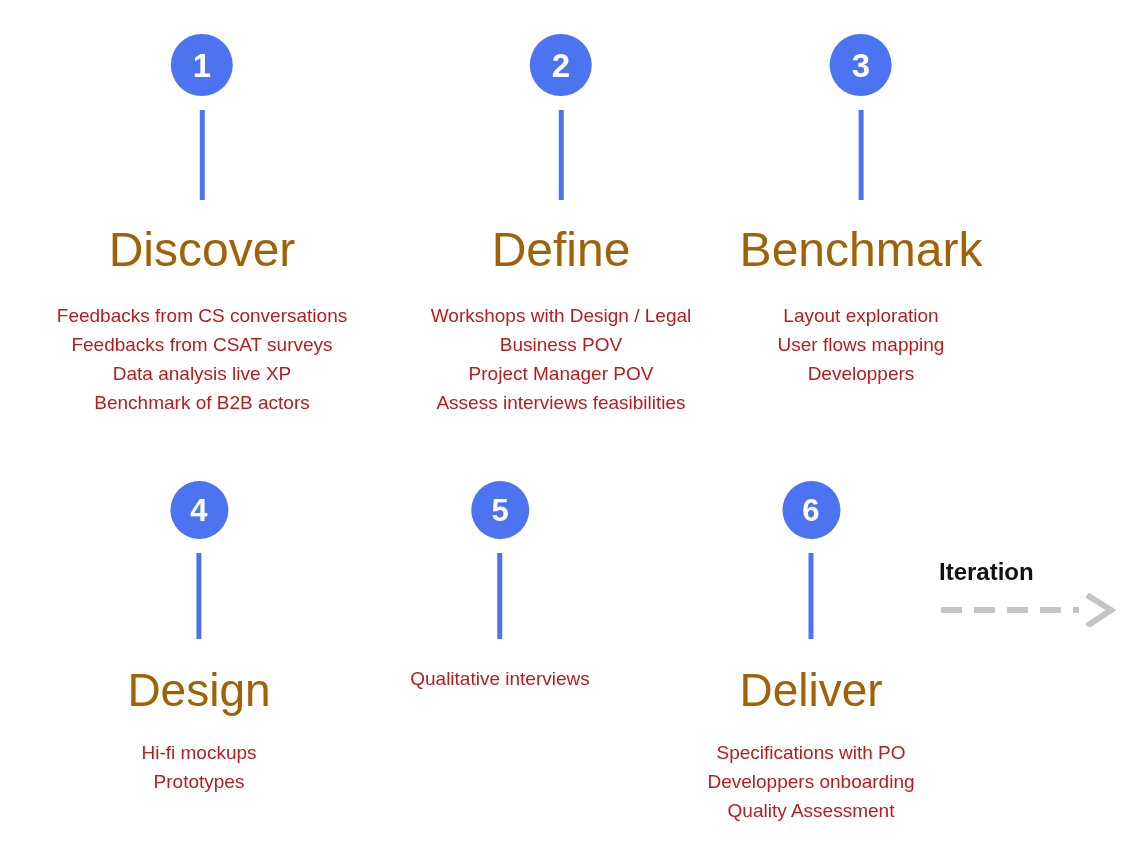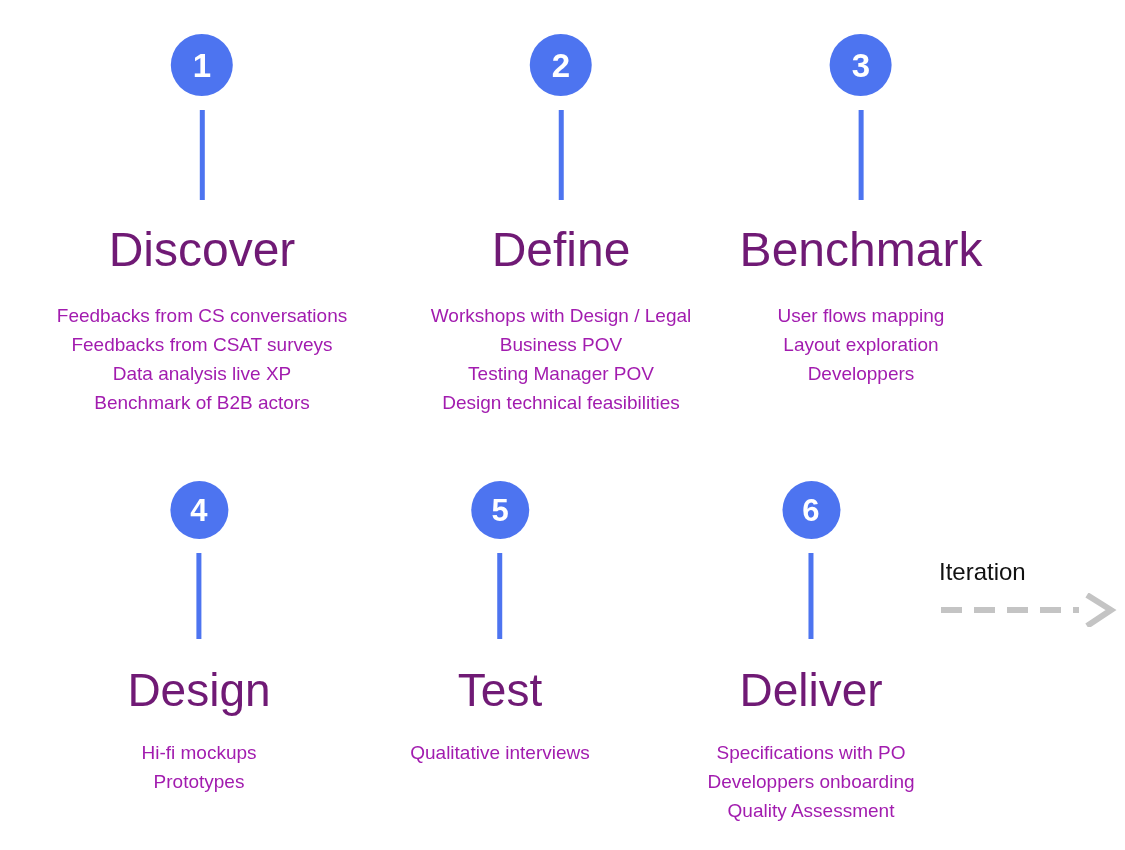--- a/index.html
+++ b/index.html
@@ -46,28 +46,28 @@
     user-select: none;
   }
 
   .step-connector {
     width: 5px;
     background: #4d74f0;
     border-radius: 0;
   }
 
   .step-title {
-    color: #701a75;
+    color: #a16207;
     font-weight: 300;
     line-height: 1;
     white-space: nowrap;
   }
 
   .step-items {
-    color: #a21caf;
+    color: #b91c1c;
     font-weight: 400;
     line-height: 1.52;
     font-size: 19px;
     white-space: nowrap;
   }
   .step-item { display: block; }
 
   
   .row-top .step-badge {
     width: 62px;
@@ -100,21 +100,21 @@
   .iteration {
     position: absolute;
     left: 939px;
     top: 560px;
     width: 180px;
   }
   .iteration-label {
     font-size: 24px;
     color: #111111;
     line-height: 1;
-    font-weight: 400;
+    font-weight: 700;
     white-space: nowrap;
   }
   .iteration-arrow {
     display: block;
     margin-top: 9px;
   }
 </style>
 </head>
 <body>
 
@@ -132,50 +132,49 @@
     </div>
   </div>
 
   <div class="step row-top" id="step-2">
     <div class="step-badge">2</div>
     <div class="step-connector"></div>
     <div class="step-title">Define</div>
     <div class="step-items">
       <span class="step-item">Workshops with Design / Legal</span>
       <span class="step-item">Business POV</span>
-      <span class="step-item">Testing Manager POV</span>
-      <span class="step-item">Design technical feasibilities</span>
+      <span class="step-item">Project Manager POV</span>
+      <span class="step-item">Assess interviews feasibilities</span>
     </div>
   </div>
 
   <div class="step row-top" id="step-3">
     <div class="step-badge">3</div>
     <div class="step-connector"></div>
     <div class="step-title">Benchmark</div>
     <div class="step-items">
+      <span class="step-item">Layout exploration</span>
       <span class="step-item">User flows mapping</span>
-      <span class="step-item">Layout exploration</span>
       <span class="step-item">Developpers</span>
     </div>
   </div>
 
   <div class="step row-bottom" id="step-4">
     <div class="step-badge">4</div>
     <div class="step-connector"></div>
     <div class="step-title">Design</div>
     <div class="step-items">
       <span class="step-item">Hi-fi mockups</span>
       <span class="step-item">Prototypes</span>
     </div>
   </div>
 
   <div class="step row-bottom" id="step-5">
     <div class="step-badge">5</div>
     <div class="step-connector"></div>
-    <div class="step-title">Test</div>
     <div class="step-items">
       <span class="step-item">Qualitative interviews</span>
     </div>
   </div>
 
   <div class="step row-bottom" id="step-6">
     <div class="step-badge">6</div>
     <div class="step-connector"></div>
     <div class="step-title">Deliver</div>
     <div class="step-items">

